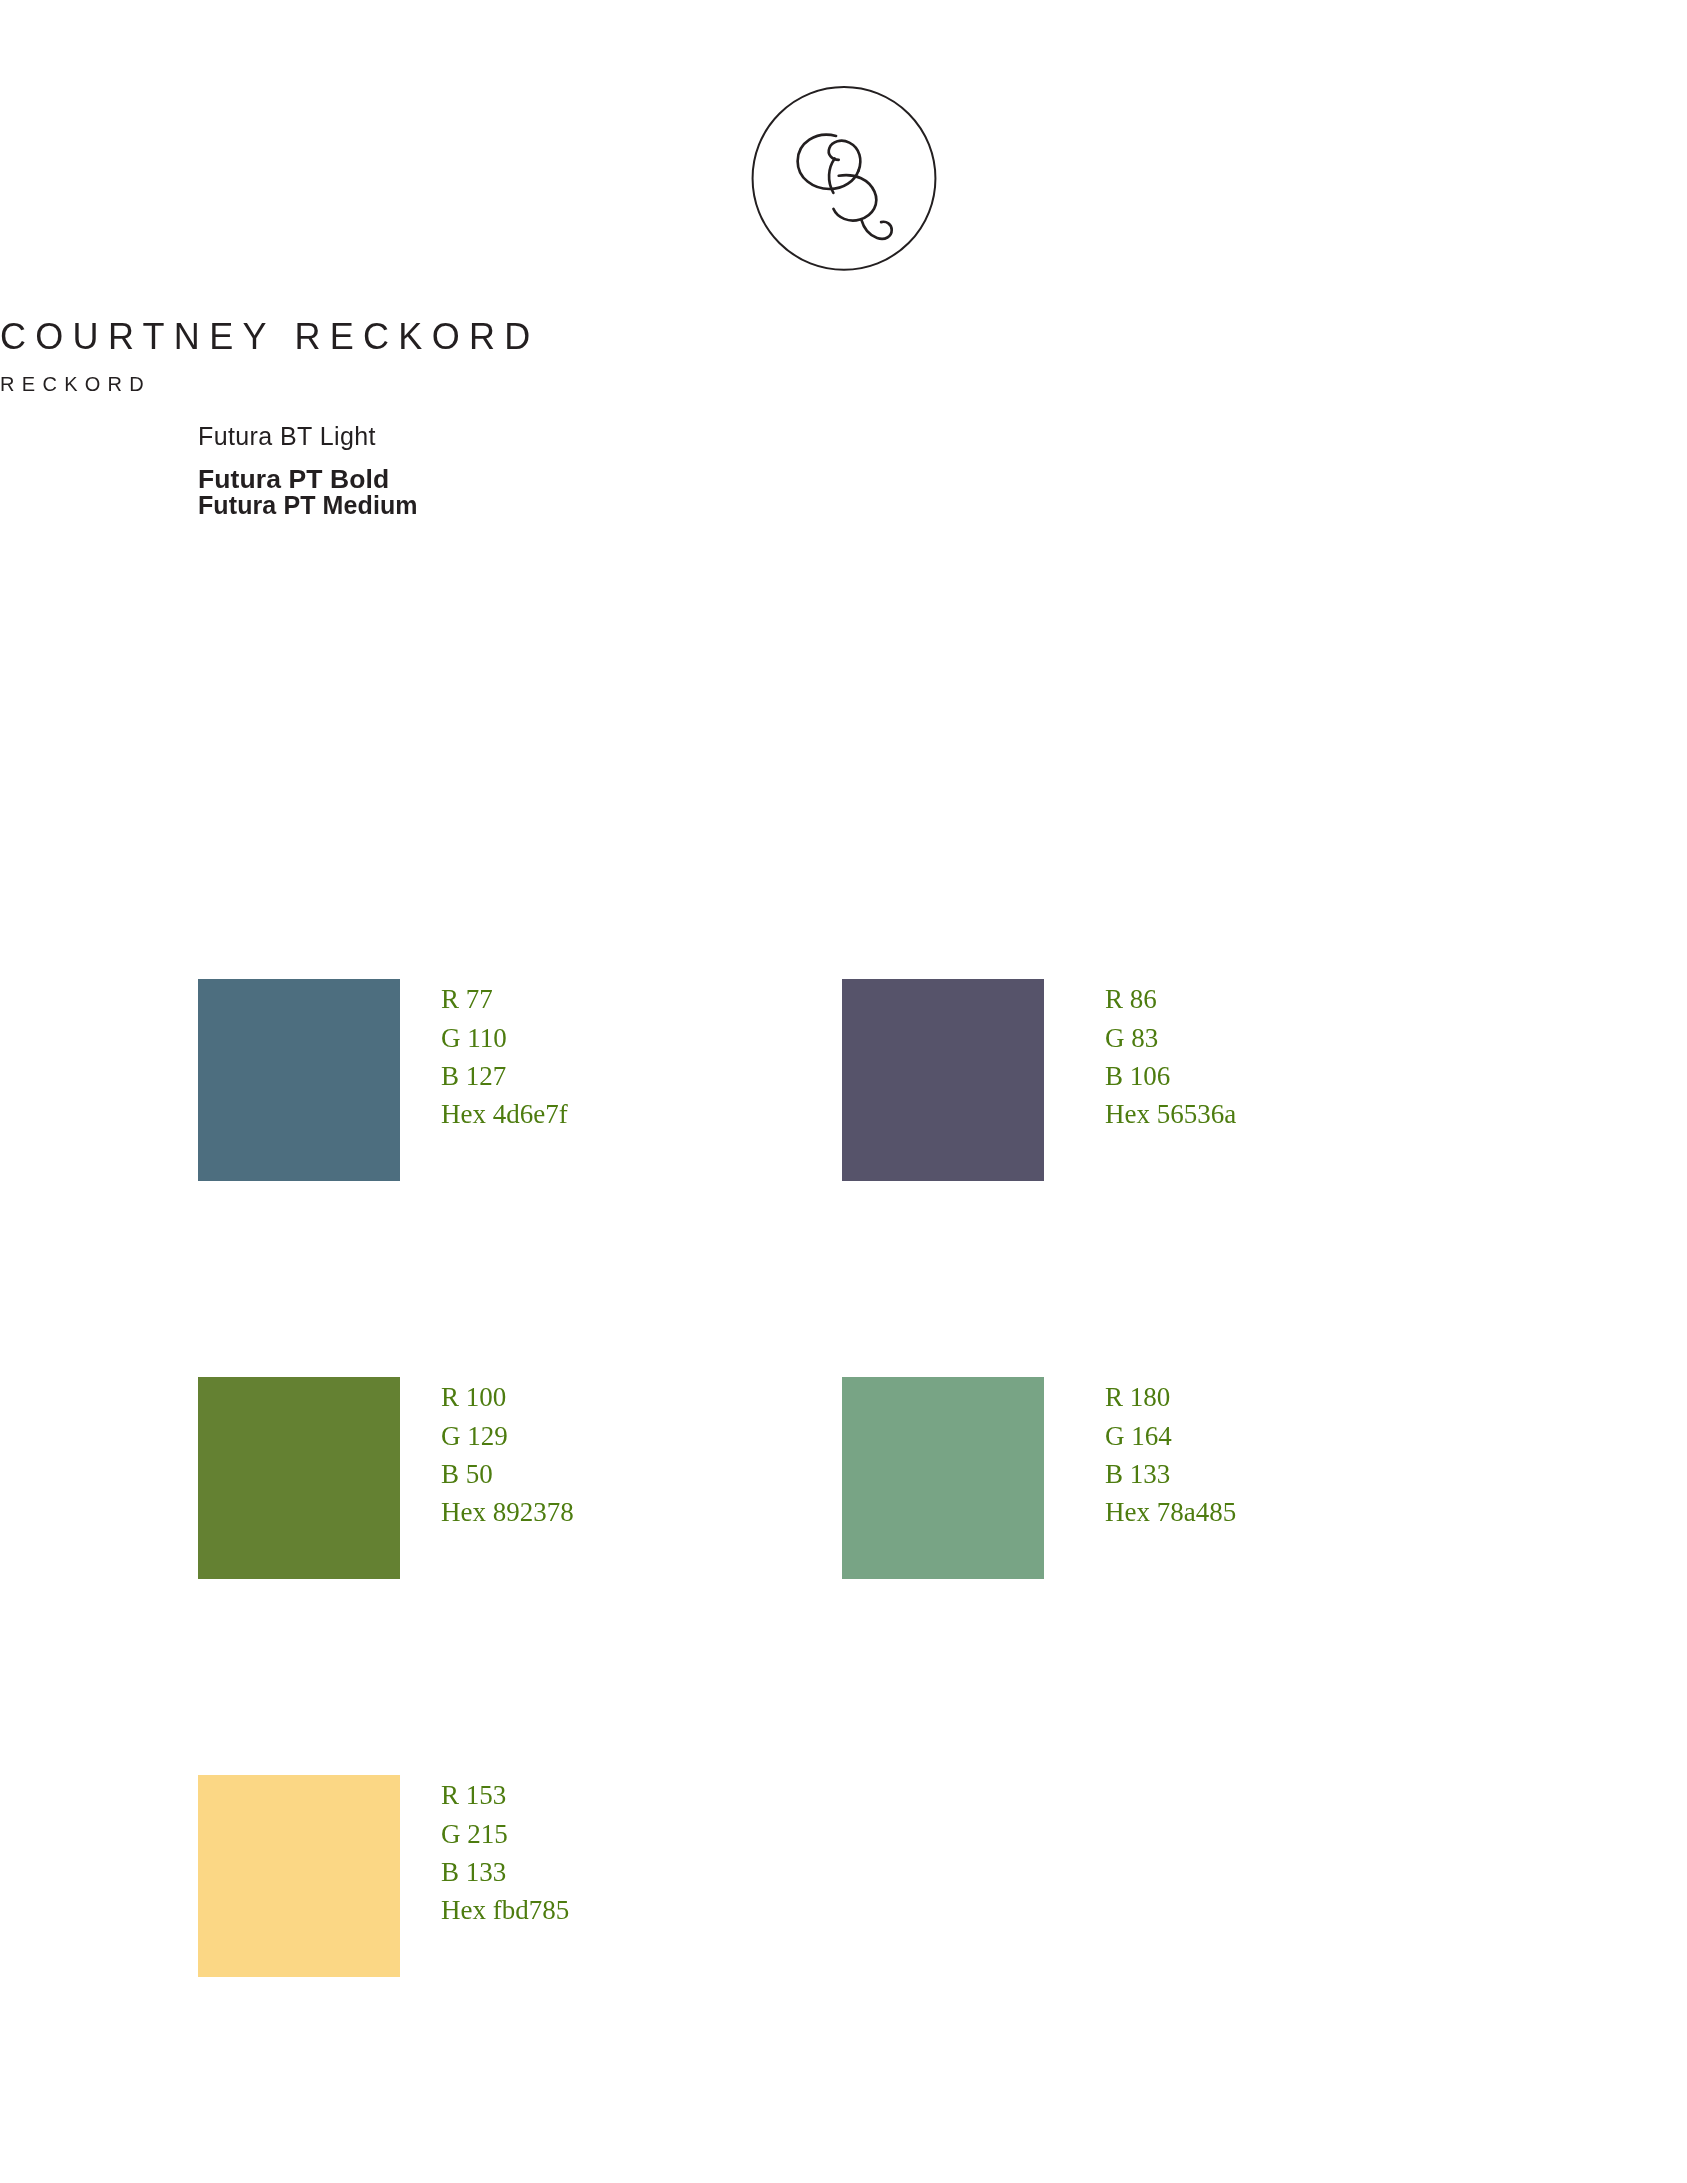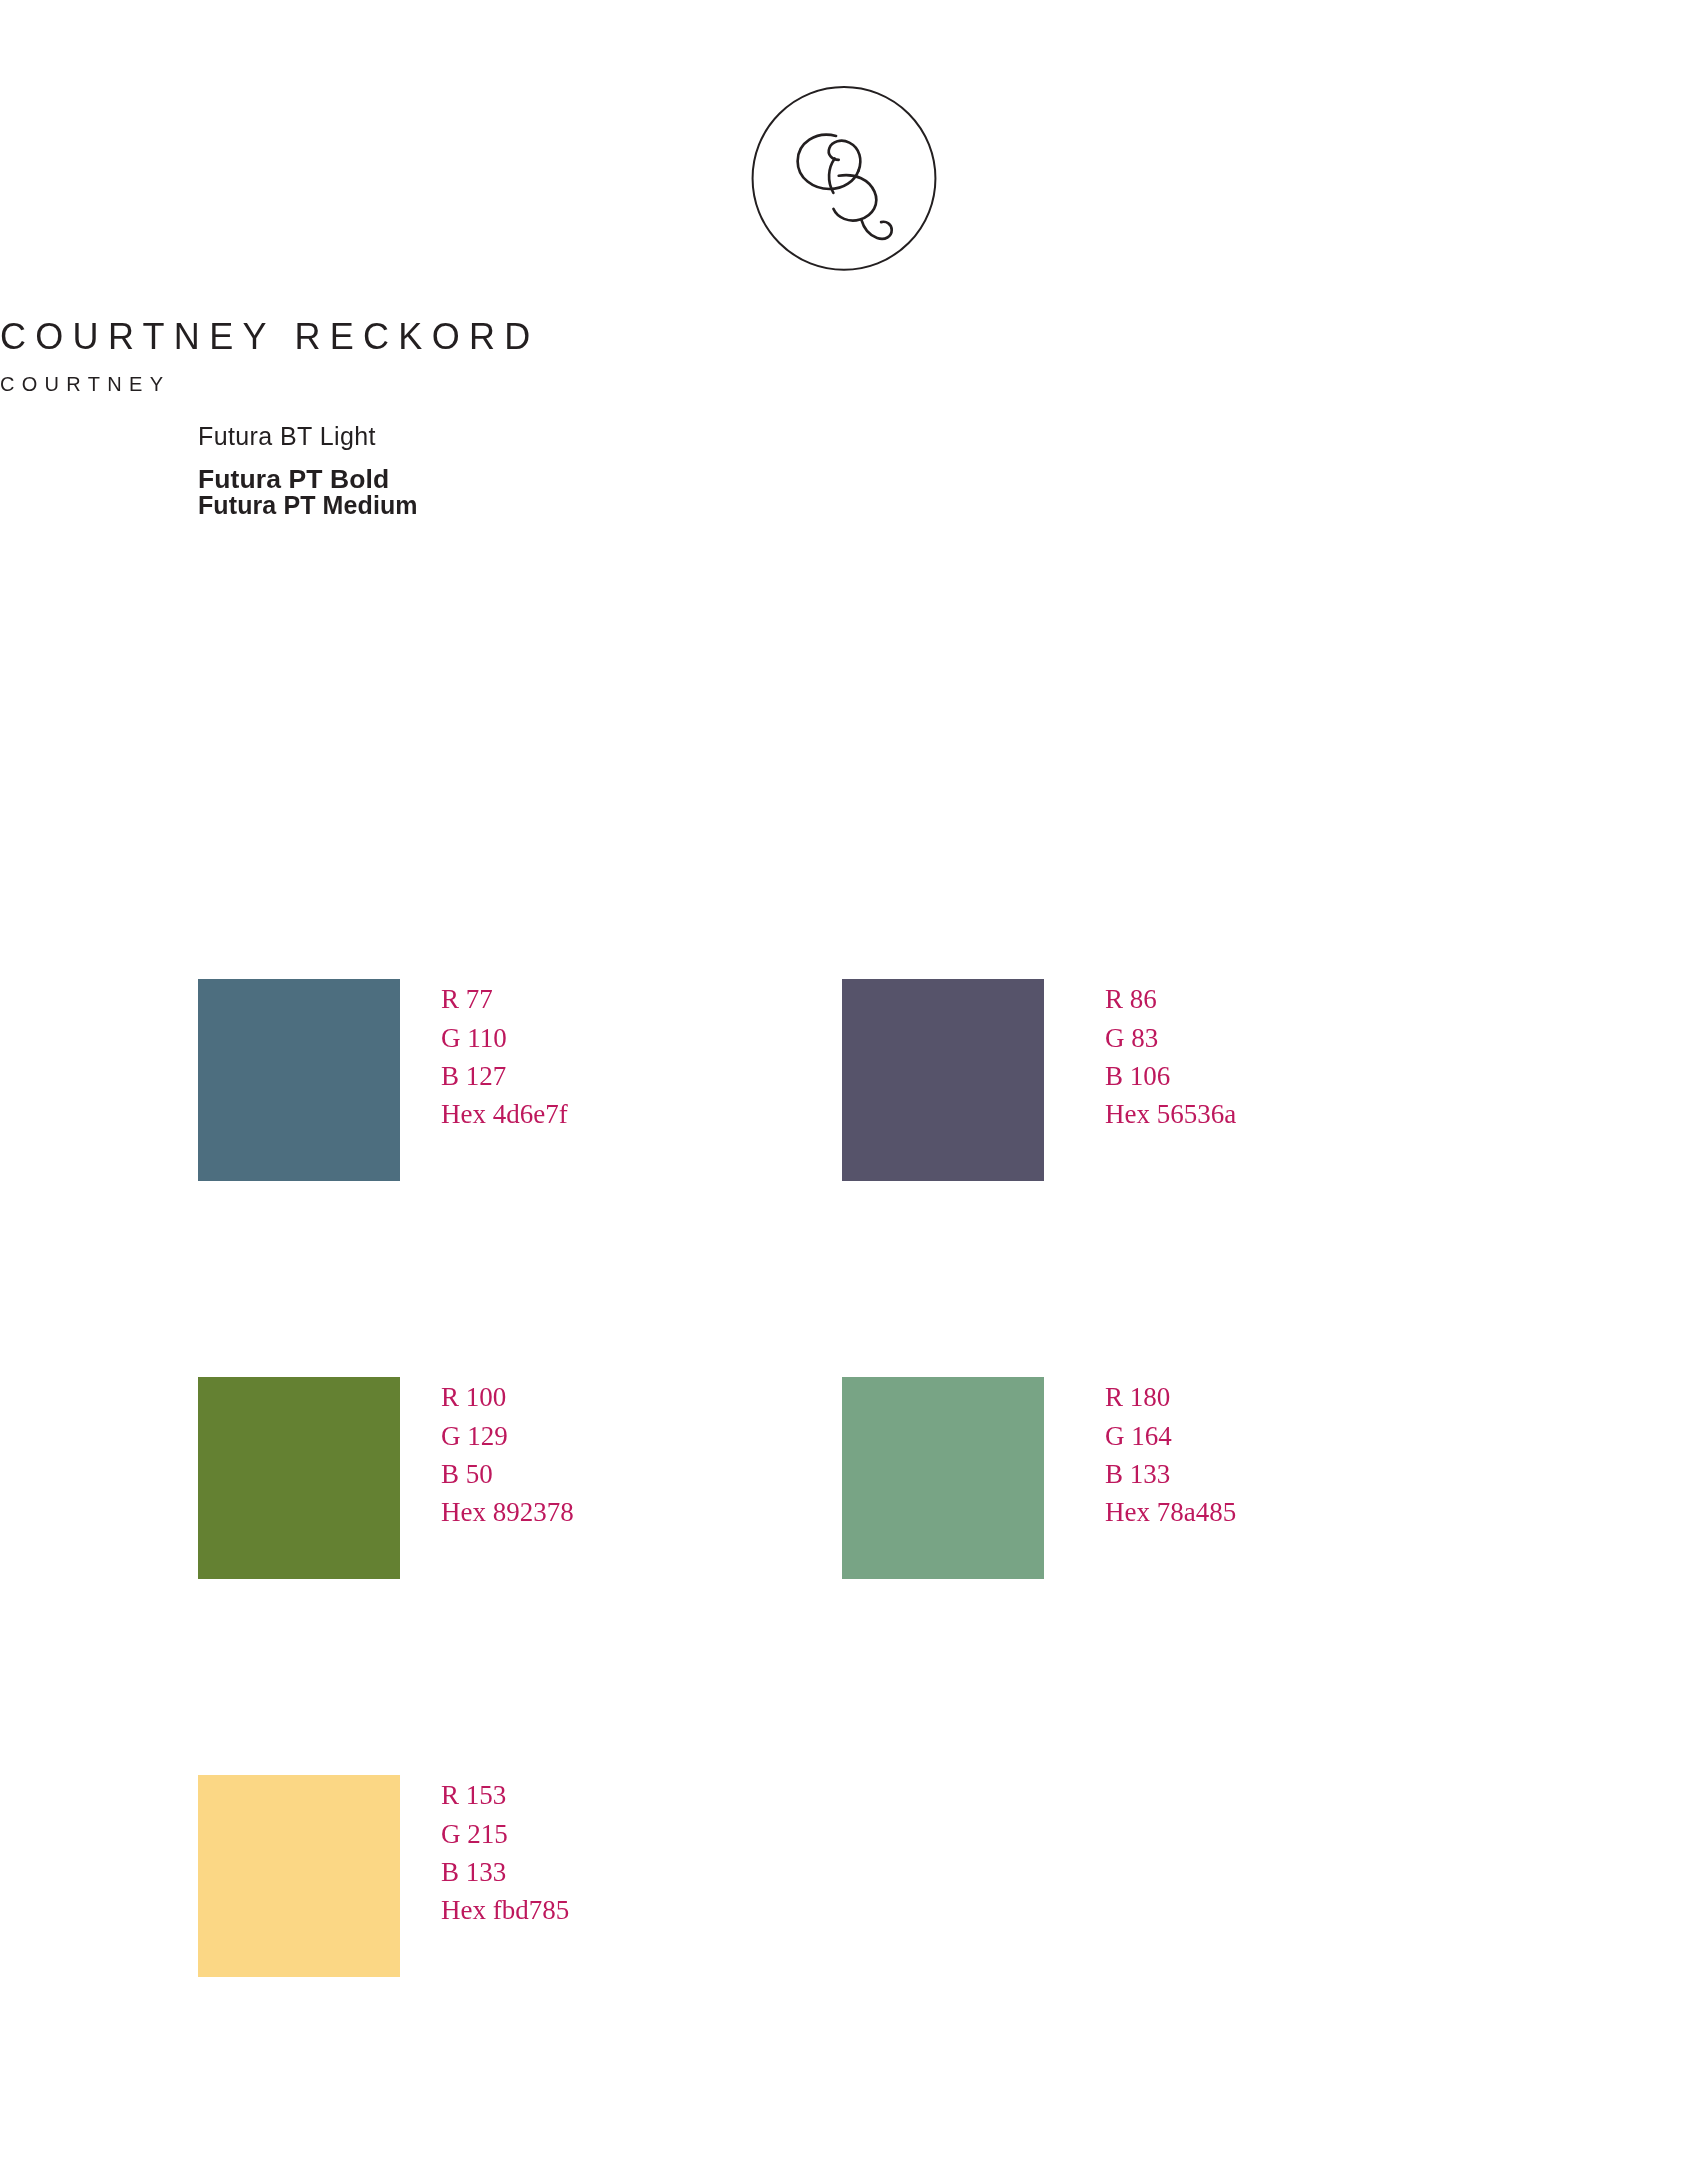--- a/index.html
+++ b/index.html
@@ -105,41 +105,41 @@
     width: 202px;
     height: 202px;
     flex: 0 0 auto;
   }
   .swatch-info {
     margin-left: 41px;
     padding-top: 1.3px;
     font-family: "Liberation Serif", serif;
     font-size: 27px;
     line-height: 1.42;
-    color: #be185d;
+    color: #4d7c0f;
     white-space: nowrap;
   }
   .swatch-info div { white-space: nowrap; }
 </style>
 </head>
 <body>
 
 <div class="logo-block">
   <svg class="logo-mark" viewBox="0 0 320 320">
     <circle cx="160" cy="150" r="138" fill="none" stroke="#231f20" stroke-width="3"></circle>
 
     <path d="M148 86 c-30 -8 -58 10 -58 38 c0 26 24 42 48 42 c22 0 38 -12 44 -28" fill="none" stroke="#231f20" stroke-width="4" stroke-linecap="round"></path>
     <path d="M182 138 c6 -16 2 -34 -14 -42 c-12 -6 -26 -2 -30 8 c-4 10 4 18 14 18" fill="none" stroke="#231f20" stroke-width="4" stroke-linecap="round"></path>
 
     <path d="M152 146 c26 -4 46 6 54 24 c8 18 -2 36 -22 42 c-16 5 -34 -2 -40 -16" fill="none" stroke="#231f20" stroke-width="4" stroke-linecap="round"></path>
     <path d="M186 212 c4 14 12 24 24 28 c12 4 22 -2 22 -12 c0 -9 -8 -14 -16 -12" fill="none" stroke="#231f20" stroke-width="4" stroke-linecap="round"></path>
     <path d="M146 120 c-10 14 -12 34 -2 52" fill="none" stroke="#231f20" stroke-width="4" stroke-linecap="round"></path>
   </svg>
   <div class="logo-wordmark">COURTNEY RECKORD</div>
-  <div class="logo-subword">COURTNEY</div>
+  <div class="logo-subword">RECKORD</div>
 </div>
 
 <div class="type-list">
   <div class="type-line type-light">Futura BT Light</div>
   <div class="type-line type-bold">Futura PT Bold</div>
   <div class="type-line type-medium">Futura PT Medium</div>
 </div>
 
 <div class="swatch-grid">
 

